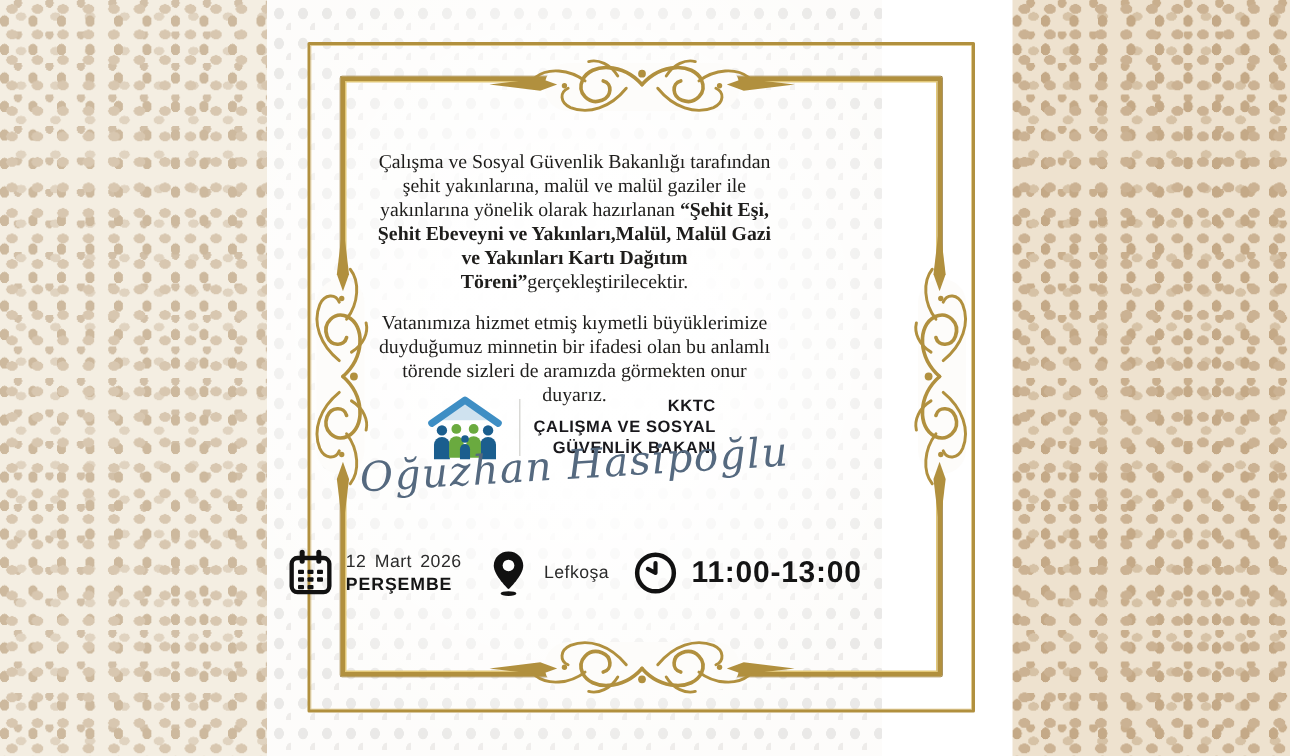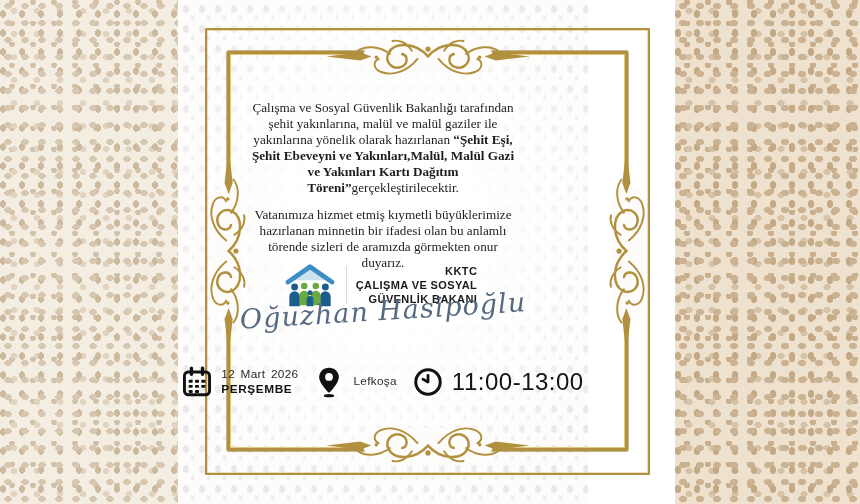--- a/index.html
+++ b/index.html
@@ -98,21 +98,21 @@
   }
 
   .info-row{
     position:absolute;left:0;right:0;top:366px;
     display:flex;justify-content:center;align-items:center;gap:16px;
   }
   .info-item{display:flex;align-items:center;gap:9px;}
   .info-icon{width:30px;height:32px;flex:0 0 auto;}
   .info-text{font-size:11.8px;color:#2b2b2b;line-height:1.3;letter-spacing:0.3px;word-spacing:2px;}
   .info-text .strong{font-weight:700;color:#141414;letter-spacing:0.6px;}
-  .time-text{font-size:24px;color:#141414;font-weight:400;letter-spacing:0.5px;}
+  .time-text{font-size:20px;color:#141414;font-weight:700;letter-spacing:0.5px;}
 </style>
 </head>
 <body>
 
 <svg width="0" height="0" style="position:absolute" aria-hidden="true">
   <symbol id="flourish" viewBox="0 0 260 64">
     <g fill="none" stroke="currentColor" stroke-width="3" stroke-linecap="round">
       <path d="M130 30 C114 12 88 12 81 26 C76 37 86 47 97 43 C105 40 106 29 98 27"></path>
       <path d="M130 30 C146 12 172 12 179 26 C184 37 174 47 163 43 C155 40 154 29 162 27"></path>
     </g>
@@ -164,21 +164,21 @@
     <i class="backing"></i>
       <svg viewBox="0 0 260 64">
         <use href="#flourish"></use>
       </svg>
   </div>
 
   <div class="content" data-name="invitation-content">
 
     <p class="para p1" data-name="intro-paragraph"><span data-name="intro-text-start">Çalışma ve Sosyal Güvenlik Bakanlığı  tarafından şehit yakınlarına, malül ve malül gaziler ile  yakınlarına yönelik olarak hazırlanan </span><b data-name="event-title-emphasis">“Şehit Eşi, Şehit Ebeveyni ve Yakınları,Malül, Malül Gazi ve Yakınları Kartı Dağıtım Töreni”</b><span data-name="intro-text-end">gerçekleştirilecektir.</span></p>
 
-    <p class="para p2" data-name="honor-paragraph">Vatanımıza hizmet etmiş kıymetli büyüklerimize hazırlanan minnetin bir ifadesi olan bu anlamlı törende sizleri de aramızda görmekten onur duyarız.</p>
+    <p class="para p2" data-name="honor-paragraph">Vatanımıza hizmet etmiş kıymetli büyüklerimize duyduğumuz minnetin bir ifadesi olan bu anlamlı törende sizleri de aramızda görmekten onur duyarız.</p>
 
     <div class="org-row" data-name="ministry-branding">
       <svg class="org-logo" viewBox="0 0 56 52" data-name="ministry-house-family-logo">
         <path d="M10 21 L28 9 L46 21 Z" fill="#cfe2ef"></path>
         <path d="M5 23 L28 7 L51 23" fill="none" stroke="#3e8ec4" stroke-width="5" stroke-linejoin="round" stroke-linecap="round"></path>
         <g>
           <circle cx="12" cy="28" r="3.6" fill="#1b5e8e"></circle>
           <path d="M6.5 48 V38 a5.5 5.5 0 0 1 11 0 V48 Z" fill="#1b5e8e"></path>
           <circle cx="44" cy="28" r="3.6" fill="#1b5e8e"></circle>
           <path d="M38.5 48 V38 a5.5 5.5 0 0 1 11 0 V48 Z" fill="#1b5e8e"></path>

